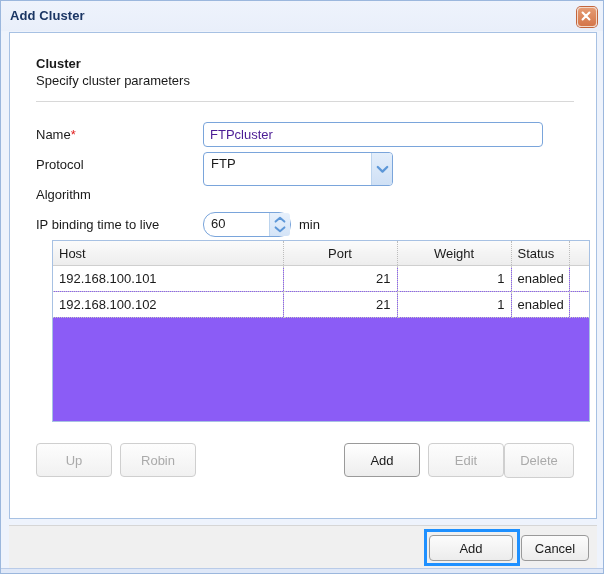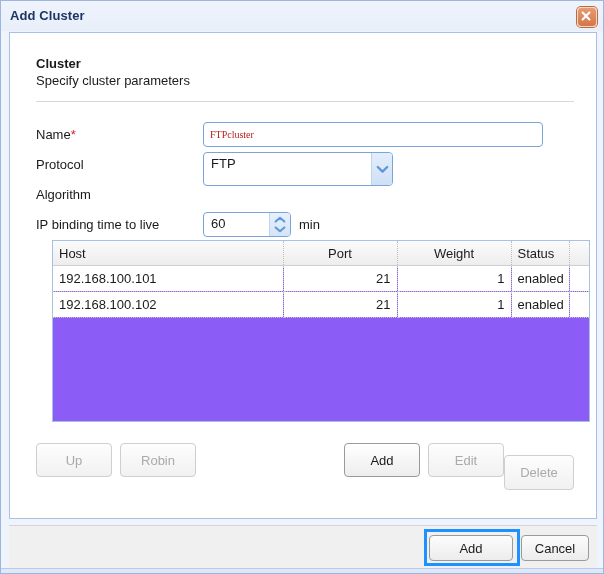--- a/index.html
+++ b/index.html
@@ -101,23 +101,23 @@
     color: #e02020;
     font-size: 13px;
   }
 
   .txt-input {
     position: absolute;
     box-sizing: border-box;
     background: #ffffff;
     border: 1px solid #7aa5db;
     border-radius: 4px;
-    font-family: Liberation Serif, serif;
-    font-size: 10px;
-    color: #b91c1c;
+    font-family: Liberation Sans, sans-serif;
+    font-size: 13px;
+    color: #4c1d95;
     padding: 0 6px;
     outline: none;
   }
 
   .combo {
     position: absolute;
     box-sizing: border-box;
     background: #ffffff;
     border: 1px solid #7aa5db;
     border-radius: 4px;
@@ -145,21 +145,21 @@
     align-items: center;
     justify-content: center;
   }
 
   
   .spin {
     position: absolute;
     box-sizing: border-box;
     background: #ffffff;
     border: 1px solid #7aa5db;
-    border-radius: 4px;
+    border-radius: 12px;
   }
   .spin-text {
     position: absolute;
     left: 7px;
     top: 3px;
     font-size: 13px;
     color: #1a1a1a;
   }
   .spin-btns {
     position: absolute;
@@ -392,21 +392,21 @@
           </tr>
         </tbody>
       </table>
     </div>
 
     <button class="btn" style="left:26px; top:410px; width:76px; height:28px;" disabled="">Up</button>
     <button class="btn" style="left:110px; top:410px; width:76px; height:28px;" disabled="">Robin</button>
 
     <button class="btn enabled" style="left:334px; top:410px; width:76px; height:28px;">Add</button>
     <button class="btn" style="left:418px; top:410px; width:76px; height:28px;" disabled="">Edit</button>
-    <button class="btn" style="left:494px; top:410px; width:70px; height:35px;margin-top:12px;" disabled="">Delete</button>
+    <button class="btn" style="left:494px; top:410px; width:70px; height:35px;" disabled="">Delete</button>
   </div>
 
   <div class="footer">
     <button class="footer-btn" style="left:420px; top:9px; width:84px; height:26px;">Add</button>
     <button class="footer-btn" style="left:512px; top:9px; width:68px; height:26px;">Cancel</button>
   </div>
 
   <div class="highlight-box"></div>
   <div class="bottom-strip"></div>
 </div>

